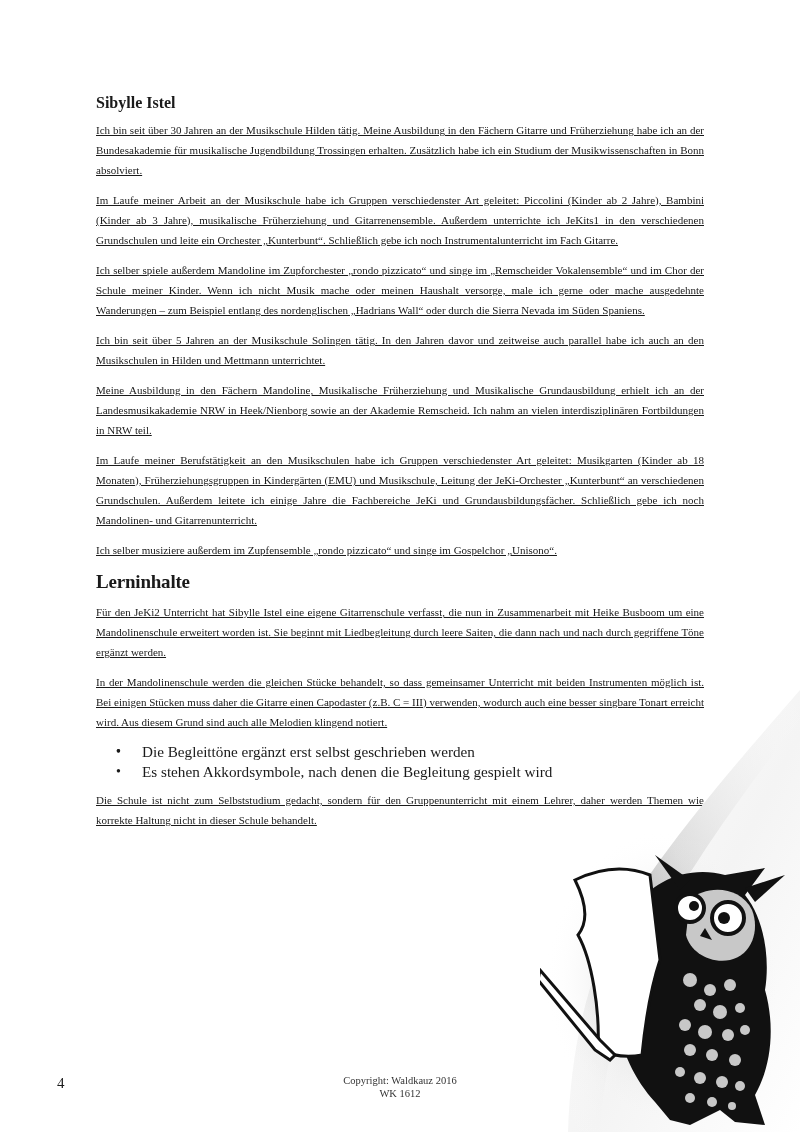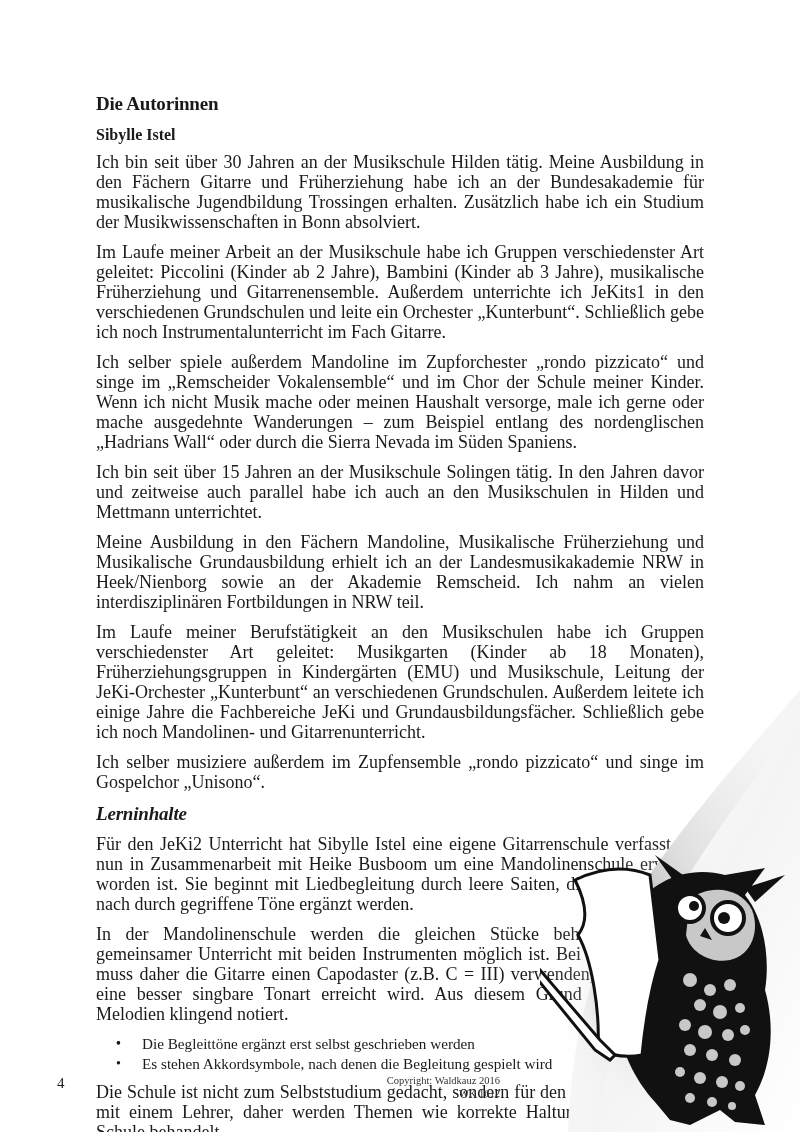--- a/index.html
+++ b/index.html
@@ -10,60 +10,59 @@
   }
   .page { position: absolute; left: 0; top: 0; width: 800px; height: 1132px; }
   .content { position: absolute; left: 96px; top: 92px; width: 608px; }
   h1 {
     font-size: 19px; font-weight: bold; margin: 0 0 8px 0; line-height: 24px;
     letter-spacing: -0.2px;
   }
   h2 {
     font-size: 16px; font-weight: bold; margin: 0 0 6px 0; line-height: 22px;
   }
-  h1.section2 { margin-top: 2px; font-style: italic; }
+  h1.section2 { margin-top: 2px; }
   p {
-    font-size: 18px; line-height: 20px; margin: 0 0 10px 0;
-    text-align: justify; hyphens: manual;
+    font-size: 11px; line-height: 20px; margin: 0 0 10px 0;
+    text-align: justify; hyphens: manual; text-decoration: underline;
   }
   ul.bullets {
     margin: 0 0 8px 0; padding: 0 0 0 20px; list-style: none;
   }
   ul.bullets li {
     font-size: 15.2px; line-height: 20px; position: relative; padding-left: 26px;
   }
   ul.bullets li .dot {
     position: absolute; left: 0; top: 0; font-size: 14px;
   }
   .footer-pagenum {
     position: absolute; left: 57px; top: 1075px; font-size: 15px;
   }
   .footer-copy {
-    position: absolute; left: 300px; width: 200px; top: 1074px; text-align: right;
+    position: absolute; left: 300px; width: 200px; top: 1074px; text-align: center;
     font-size: 10.5px; line-height: 13px; color: #333;
   }
   
   .curl {
     position: absolute; left: 0; top: 0; width: 800px; height: 1132px; pointer-events: none;
   }
   .owl { position: absolute; left: 540px; top: 840px; width: 250px; height: 290px; }
 </style>
 </head>
 <body>
 
 <div class="page">
   <div class="content">
-    <h1>Die Autorinnen</h1>
 
     <h2>Sibylle Istel</h2>
     <p>Ich bin seit über 30 Jahren an der Musikschule Hilden tätig. Meine Ausbildung in den Fächern Gitarre und Früherziehung habe ich an der Bundesakademie für musikalische Jugendbildung Trossingen erhalten. Zusätzlich habe ich ein Studium der Musikwissenschaften in Bonn absol­viert.</p>
     <p>Im Laufe meiner Arbeit an der Musikschule habe ich Gruppen verschiedenster Art geleitet: Piccolini (Kinder ab 2 Jahre), Bambini (Kinder ab 3 Jahre), musikalische Früherziehung und Gitarrenensemble. Außerdem unterrichte ich JeKits1 in den verschiedenen Grundschulen und leite ein Orchester „Kunterbunt“. Schließlich gebe ich noch Instrumentalunterricht im Fach Gi­tarre.</p>
     <p>Ich selber spiele außerdem Mandoline im Zupforchester „rondo pizzicato“ und singe im „Rem­scheider Vokalensemble“ und im Chor der Schule meiner Kinder. Wenn ich nicht Musik mache oder meinen Haushalt versorge, male ich gerne oder mache ausgedehnte Wanderungen – zum Beispiel entlang des nordenglischen „Hadrians Wall“ oder durch die Sierra Nevada im Süden Spaniens.</p>
 
-    <p>Ich bin seit über 15 Jahren an der Musikschule Solingen tätig. In den Jahren davor und zeitweise auch parallel habe ich auch an den Musikschulen in Hilden und Mettmann unterrichtet.</p>
+    <p>Ich bin seit über 5 Jahren an der Musikschule Solingen tätig. In den Jahren davor und zeitweise auch parallel habe ich auch an den Musikschulen in Hilden und Mettmann unterrichtet.</p>
     <p>Meine Ausbildung in den Fächern Mandoline, Musikalische Früherziehung und Musikalische Grundausbildung erhielt ich an der Landesmusikakademie NRW in Heek/Nienborg sowie an der Akademie Remscheid. Ich nahm an vielen interdisziplinären Fortbildungen in NRW teil.</p>
     <p>Im Laufe meiner Berufstätigkeit an den Musikschulen habe ich Gruppen verschiedenster Art geleitet: Musikgarten (Kinder ab 18 Monaten), Früherziehungsgruppen in Kindergärten (EMU) und Musikschule, Leitung der JeKi-Orchester „Kunterbunt“ an verschiedenen Grundschulen. Außerdem leitete ich einige Jahre die Fachbereiche JeKi und Grundausbildungsfächer. Schließ­lich gebe ich noch Mandolinen- und Gitarrenunterricht.</p>
     <p>Ich selber musiziere außerdem im Zupfensemble „rondo pizzicato“ und singe im Gospelchor „Unisono“.</p>
 
     <h1 class="section2">Lerninhalte</h1>
     <p>Für den JeKi2 Unterricht hat Sibylle Istel eine eigene Gitarrenschule verfasst, die nun in Zu­sammenarbeit mit Heike Busboom um eine Mandolinenschule erweitert worden ist. Sie beginnt mit Liedbegleitung durch leere Saiten, die dann nach und nach durch gegriffene Töne ergänzt werden.</p>
     <p>In der Mandolinenschule werden die gleichen Stücke behandelt, so dass gemeinsamer Unterricht mit beiden Instrumenten möglich ist. Bei einigen Stücken muss daher die Gitarre einen Capodaster (z.B. C = III) verwenden, wodurch auch eine besser singbare Tonart erreicht wird. Aus diesem Grund sind auch alle Melodien klingend notiert.</p>
 
     <ul class="bullets">
       <li><span class="dot">•</span></li>

